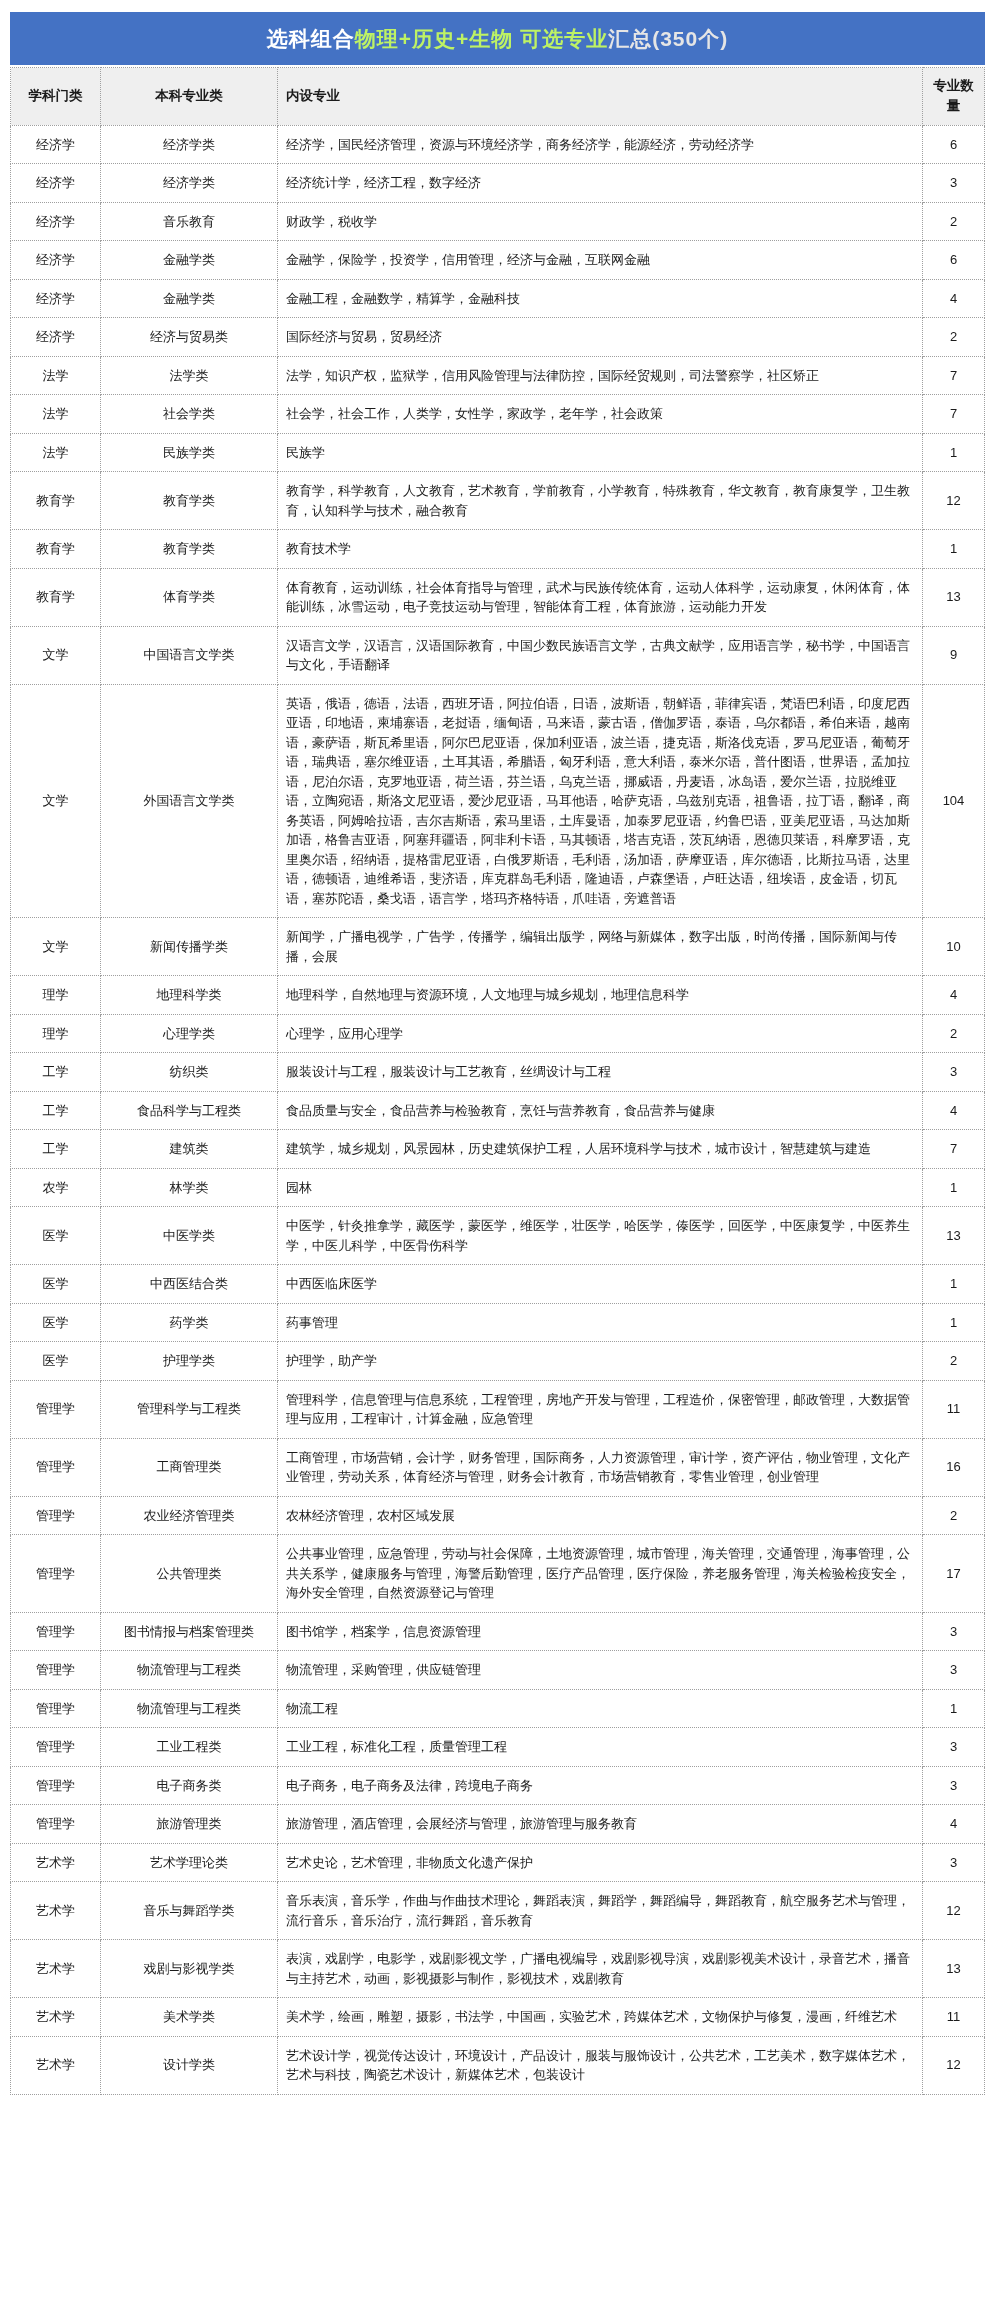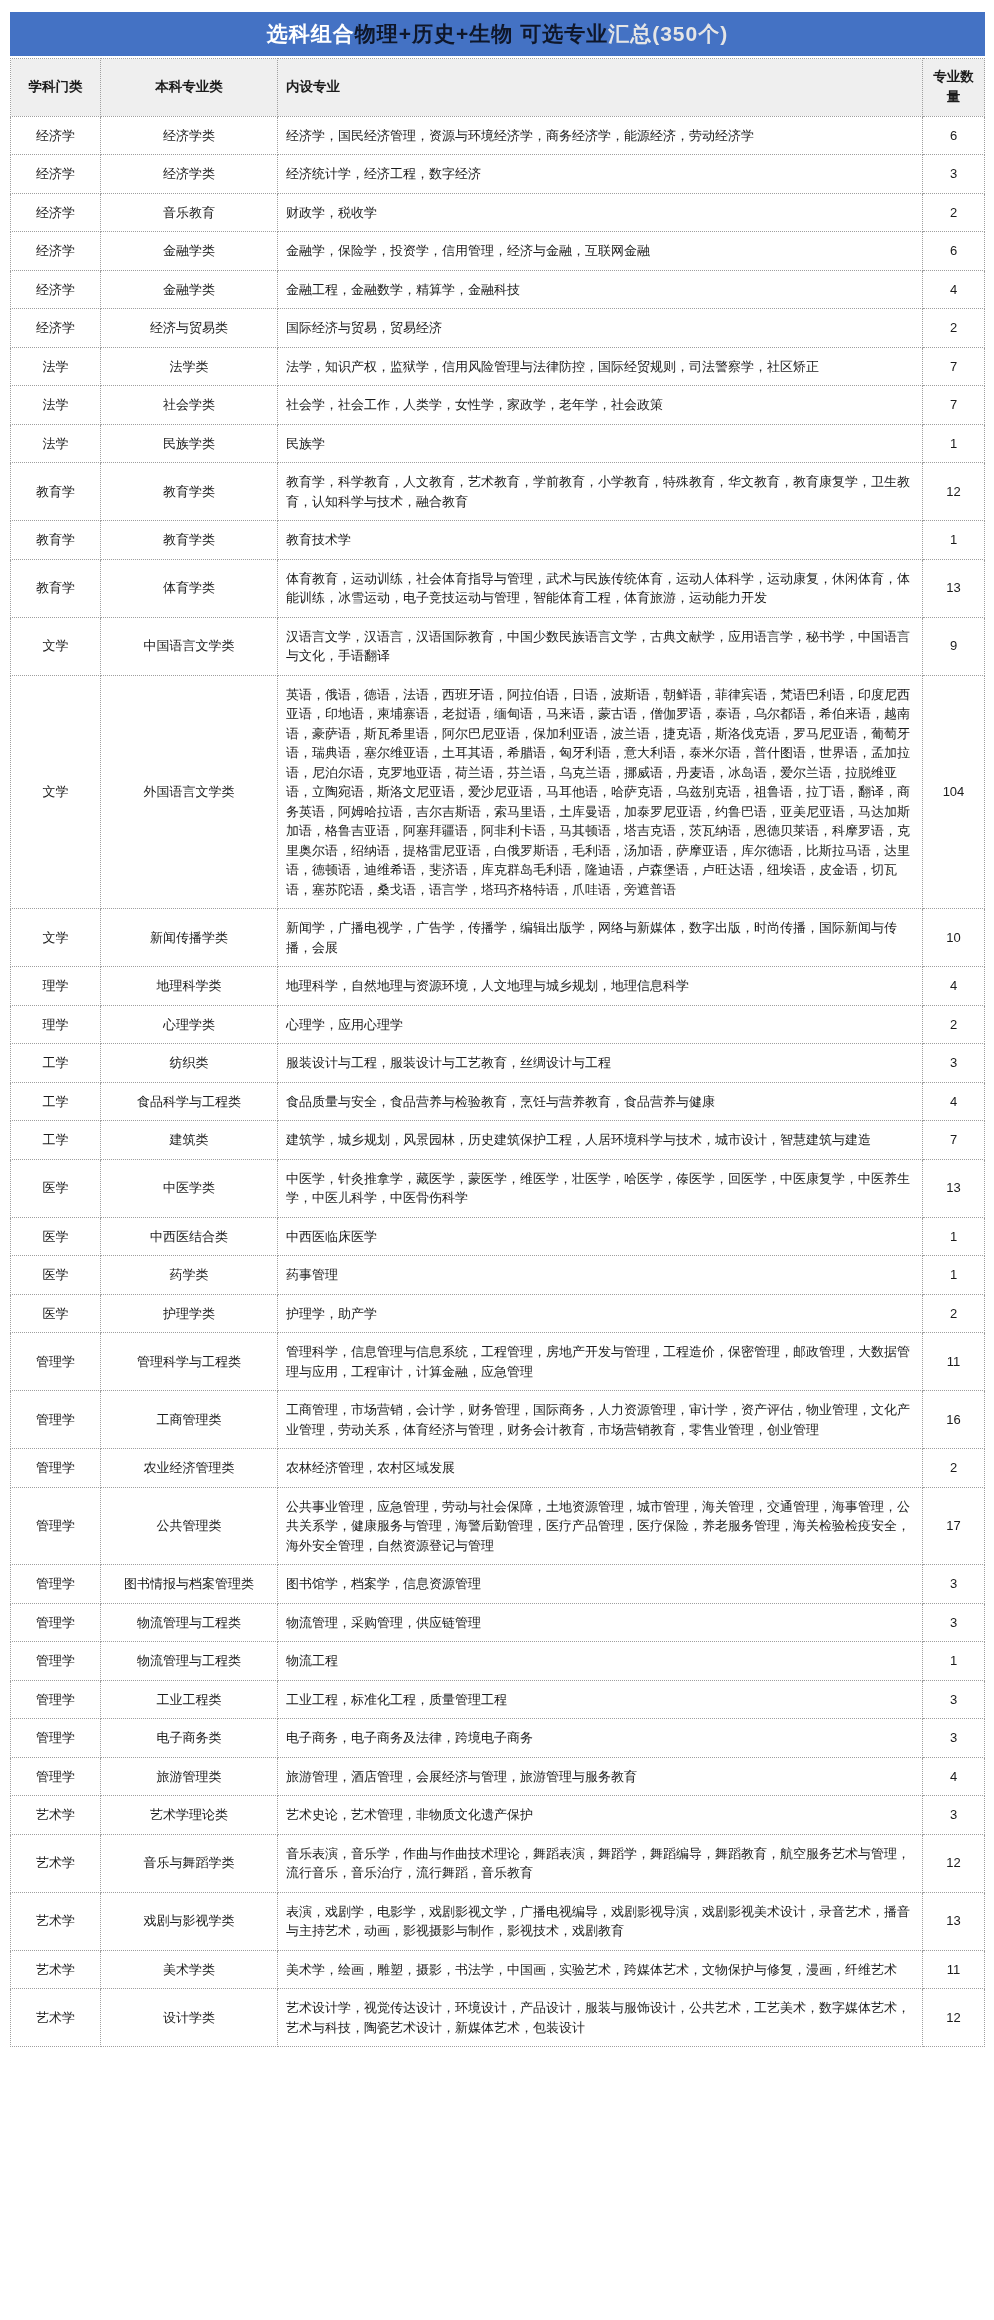--- a/index.html
+++ b/index.html
@@ -5,21 +5,21 @@
   * { box-sizing: border-box; }
   html, body { margin: 0; padding: 0; background: #ffffff; }
   body {
     width: 994px;
     font-family: "Liberation Sans", "DejaVu Sans", sans-serif;
     color: #1b1b1b;
   }
   .page { padding: 12px 9px 2px 10px; }
 
   .title-bar {
-    height: 44px;
+    height: 53px;
     display: flex;
     align-items: center;
     justify-content: center;
     font-size: 21px;
     font-weight: bold;
     letter-spacing: 1px;
     margin-bottom: 2px;
   }
 
   table.majors-table {
@@ -52,21 +52,21 @@
   .majors-table td.cell-center { text-align: center; }
   .majors-table td.cell-majors { text-align: left; padding-left: 8px; padding-right: 10px; }
 </style>
 </head>
 <body>
 
 <div class="page">
 
   <div class="title-bar" id="title-bar" style="background: rgb(68, 114, 196);">
       <span style="color: rgb(255, 255, 255);">选科组合</span>
-      <span style="color: #0f172a;">物理+历史+生物 可选专业</span>
+      <span style="color: #bef264;">物理+历史+生物 可选专业</span>
       <span style="color: #e5e5e5;">汇总(350个)</span>
     </div>
 
   <table class="majors-table">
     <colgroup>
       <col class="c-category">
       <col class="c-majorclass">
       <col class="c-majors">
       <col class="c-count">
     </colgroup>
@@ -193,20 +193,26 @@
           <td class="cell-majors">食品质量与安全，食品营养与检验教育，烹饪与营养教育，食品营养与健康</td>
           <td class="cell-center">4</td>
         </tr>
         <tr>
           <td class="cell-center">工学</td>
           <td class="cell-center">建筑类</td>
           <td class="cell-majors">建筑学，城乡规划，风景园林，历史建筑保护工程，人居环境科学与技术，城市设计，智慧建筑与建造</td>
           <td class="cell-center">7</td>
         </tr>
         <tr>
+          <td class="cell-center">农学</td>
+          <td class="cell-center">林学类</td>
+          <td class="cell-majors">园林</td>
+          <td class="cell-center">1</td>
+        </tr>
+        <tr>
           <td class="cell-center">医学</td>
           <td class="cell-center">中医学类</td>
           <td class="cell-majors">中医学，针灸推拿学，藏医学，蒙医学，维医学，壮医学，哈医学，傣医学，回医学，中医康复学，中医养生学，中医儿科学，中医骨伤科学</td>
           <td class="cell-center">13</td>
         </tr>
         <tr>
           <td class="cell-center">医学</td>
           <td class="cell-center">中西医结合类</td>
           <td class="cell-majors">中西医临床医学</td>
           <td class="cell-center">1</td>

